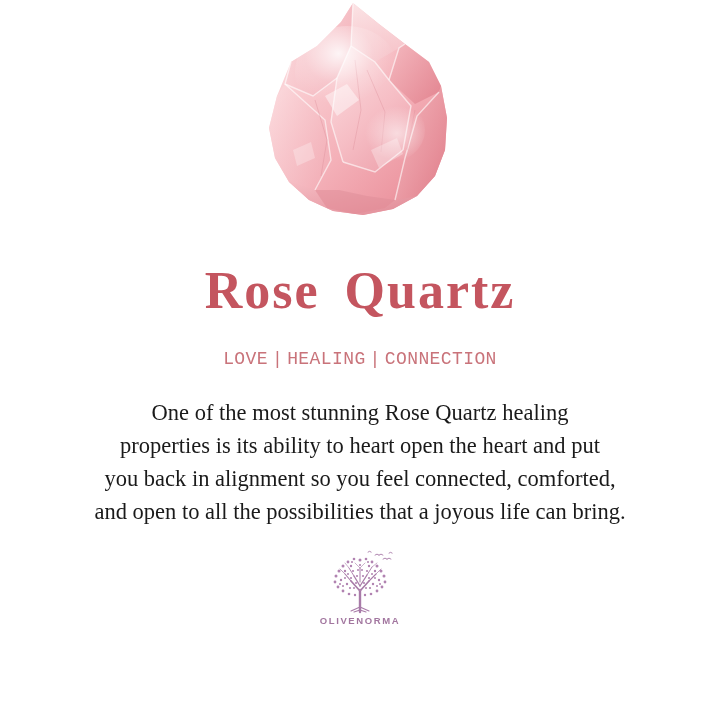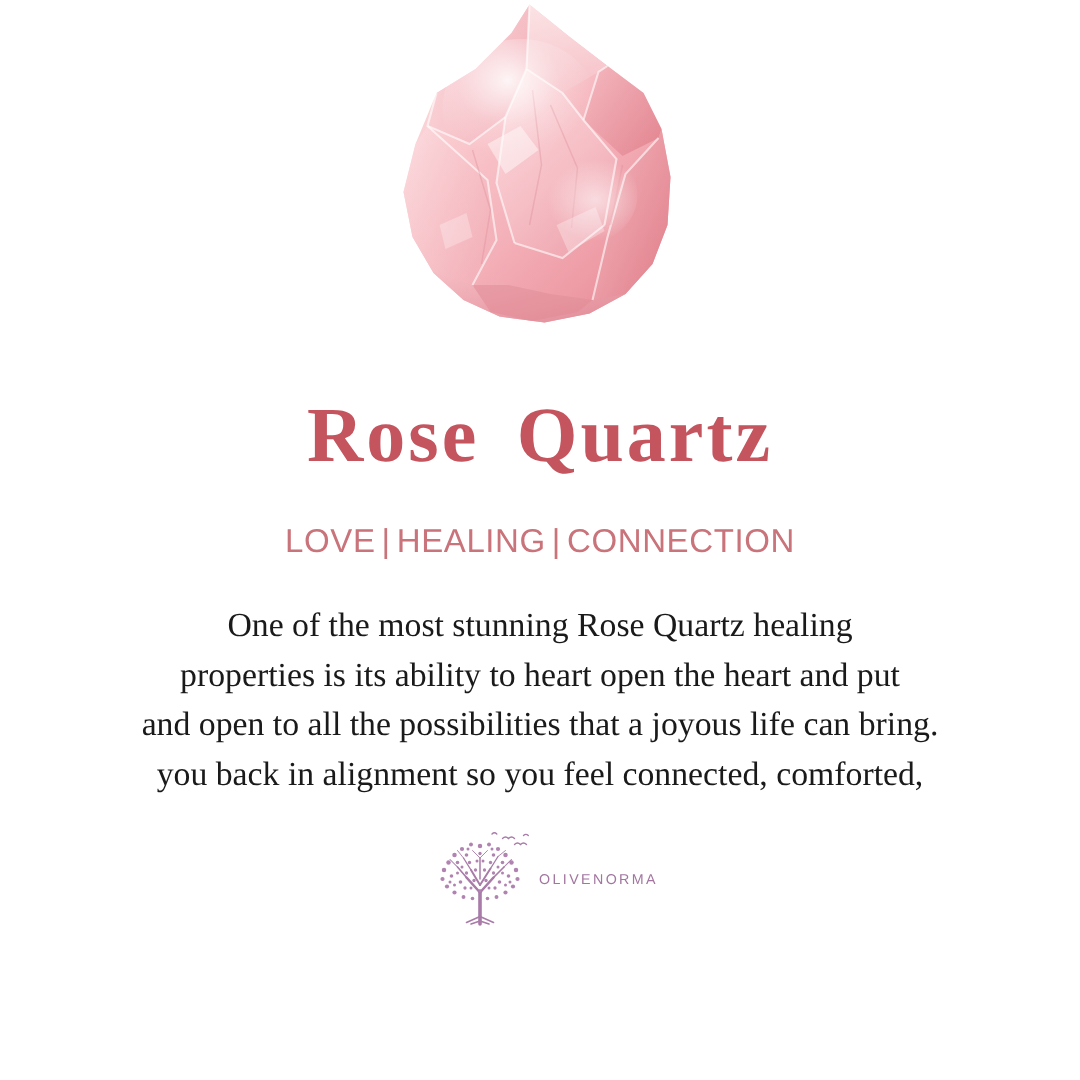--- a/index.html
+++ b/index.html
@@ -48,22 +48,22 @@
     font-weight: 700;
     letter-spacing: 2px;
     word-spacing: 10px;
     line-height: 1;
     margin: 0;
     text-align: center;
   }
 
   
   .subtitle {
-    font-family: Liberation Sans, sans-serif;
-    font-size: 22px;
+    font-family: Liberation Mono, monospace;
+    font-size: 18px;
     font-weight: 400;
     letter-spacing: 0.4px;
     line-height: 1;
     margin: 0;
     margin-top: 33px;
     text-align: left;
     white-space: nowrap;
   }
   .subtitle .sep {
     padding: 0 4px;
@@ -82,22 +82,23 @@
   }
   .body-text .ln {
     display: block;
     white-space: nowrap;
   }
 
   
   .logo {
     margin-top: 22px;
     display: flex;
-    flex-direction: row;
+    flex-direction: column;
     align-items: center;
+    font-weight: bold;
   }
   .logo-mark {
     display: block;
   }
   .logo-word {
     font-family: "Liberation Sans", sans-serif;
     font-size: 9.5px;
     letter-spacing: 1.6px;
     margin-top: 1px;
     text-align: center;
@@ -196,22 +197,22 @@
 
   <h1 class="title" style="color:#c4555f;">Rose Quartz</h1>
 
   <div class="subtitle" style="color:#c9737a;">
     <span>LOVE</span><span class="sep">|</span><span>HEALING</span><span class="sep">|</span><span>CONNECTION</span>
   </div>
 
   <p class="body-text">
     <span class="ln">One of the most stunning Rose Quartz healing</span>
     <span class="ln">properties is its ability to heart open the heart and put</span>
+    <span class="ln">you back in alignment so you feel connected, comforted,</span>
     <span class="ln">and open to all the possibilities that a joyous life can bring.</span>
-    <span class="ln">you back in alignment so you feel connected, comforted,</span>
   </p>
 
   <div class="logo">
     <svg class="logo-mark" width="78" height="64" viewBox="0 0 78 64" aria-label="Tree of life">
       <g stroke="#a87ba8" fill="none" stroke-linecap="round">
         <path d="M39,62 L39,40" stroke-width="2.4"></path>
         <path d="M39,41 L30,31" stroke-width="1.7"></path>
         <path d="M39,41 L48,31" stroke-width="1.7"></path>
         <path d="M39,36 L33,26" stroke-width="1.3"></path>
         <path d="M39,36 L46,25" stroke-width="1.3"></path>

